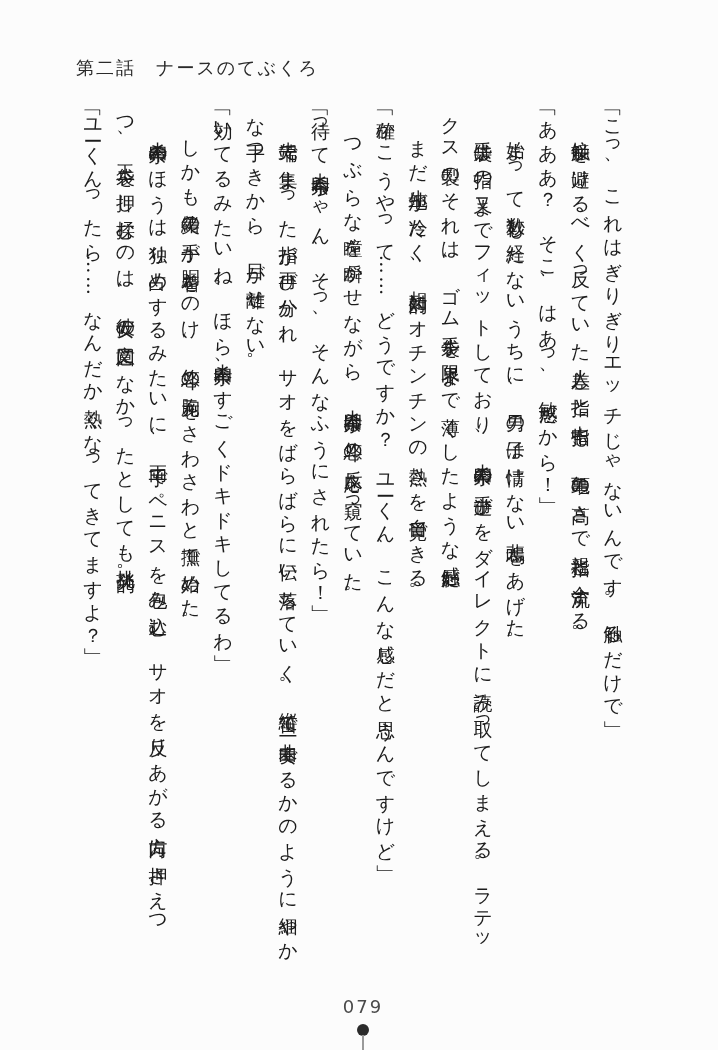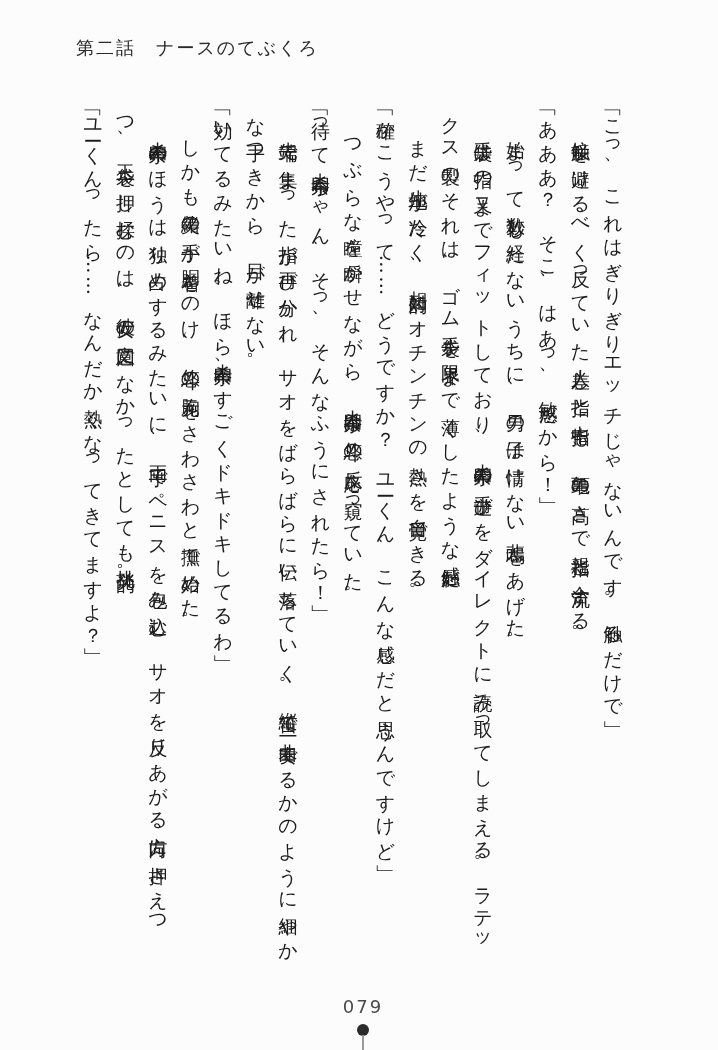--- a/index.html
+++ b/index.html
@@ -9,21 +9,21 @@
   .page {
     position: relative;
     width: 718px;
     height: 1050px;
     background: #fcfcfc;
     overflow: hidden;
     font-family: "DejaVu Serif", "Liberation Serif", serif;
   }
   .chapter-header {
     position: absolute;
-    top: 36px;
+    top: 56px;
     left: 76px;
     font-size: 18px;
     letter-spacing: 2px;
     color: #2a2a2a;
     white-space: pre;
   }
   .page-text {
     position: absolute;
     top: 104px;
     right: 88px;

